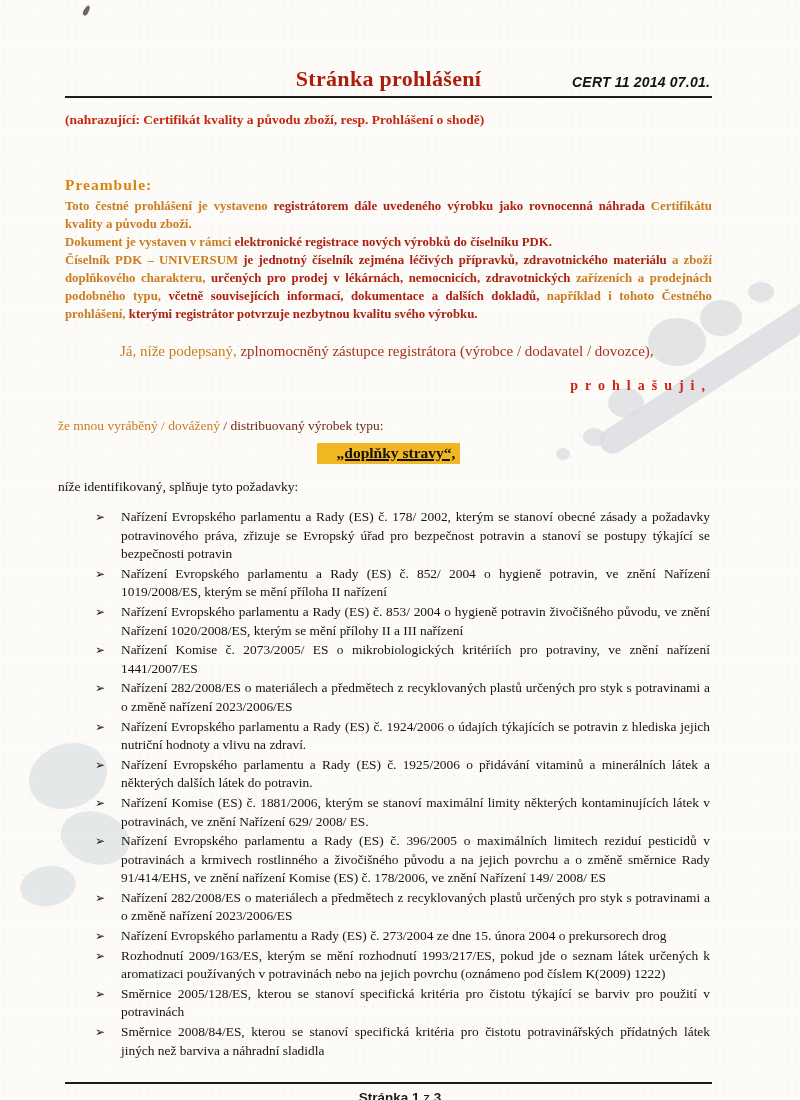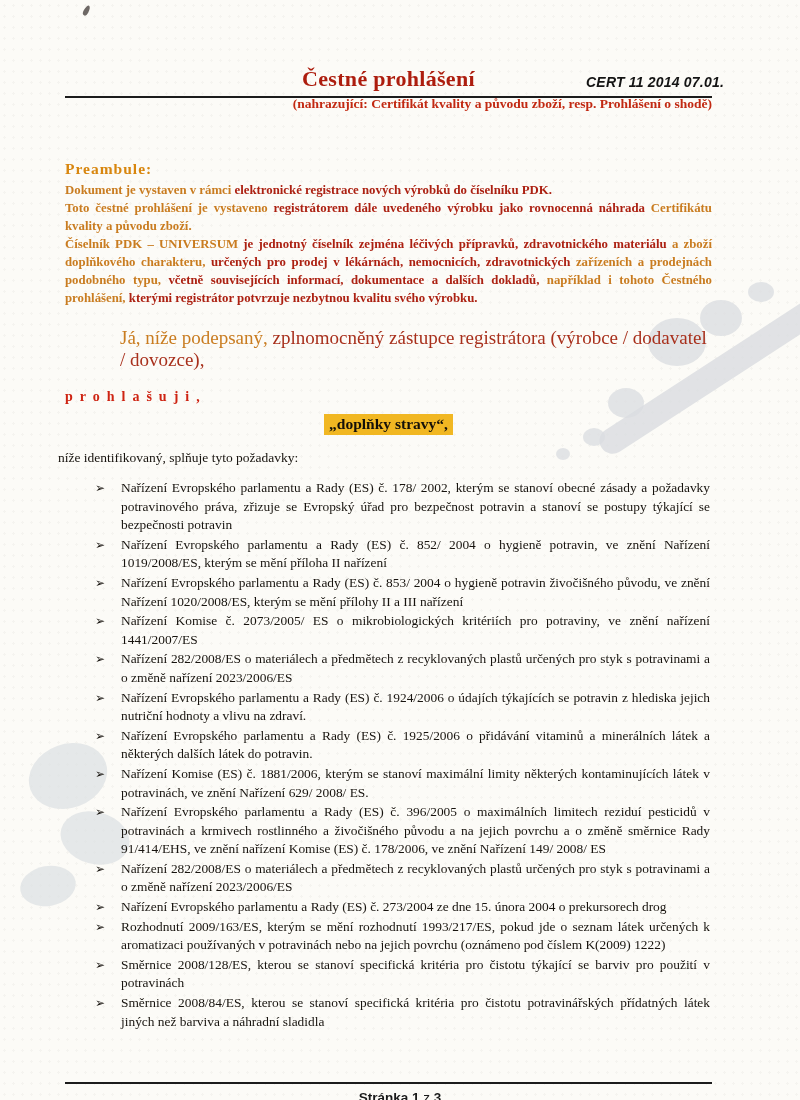--- a/index.html
+++ b/index.html
@@ -13,50 +13,50 @@
   }
   
   .wm{position:absolute; background:#d9dce0; border-radius:50%; opacity:.75;}
   .wm-bar{position:absolute; left:575px; top:345px; width:330px; height:26px;
     background:#d9dce0; border-radius:14px; transform:rotate(-33deg); opacity:.8;}
   .wm-left{position:absolute; background:#dcdfe2; border-radius:50%; opacity:.7;}
   .pen-mark{position:absolute; left:84px; top:5px; width:5px; height:11px;
     background:#4a4440; border-radius:50% 50% 50% 50%/60% 60% 40% 40%; transform:rotate(28deg); opacity:.8;}
   .content{position:relative; z-index:2;}
   
-  .doc-code{position:absolute; top:8px; right:76px;
+  .doc-code{position:absolute; top:8px; right:90px;
     font-family:"Liberation Sans", sans-serif; font-weight:700; font-style:italic;
     font-size:14px; color:#141414; letter-spacing:.2px;}
   .rule{position:absolute; left:65px; width:647px; height:2px; background:#1c1c1c;}
   .rule-top{top:30px;}
   .rule-bottom{top:1016px;}
   
   .title{margin:66px 88px 0 65px; text-align:center; font-size:22px; font-weight:700; color:#ad1d0e; letter-spacing:.3px;}
-  .subtitle{margin:4px 88px 0 65px; text-align:right; font-size:13.5px; font-weight:700; color:#c22912;}
+  .subtitle{margin:20px 88px 0 65px; text-align:left; font-size:13.5px; font-weight:700; color:#c22912;}
   
   .preamble{margin:30px 88px 0 65px;}
   .pre-head{font-size:15.5px; font-weight:700; color:#d8860e; letter-spacing:1px; margin-bottom:3px;margin-top:48px;}
   .pre-par{font-size:12.8px; line-height:18px; text-align:justify; font-weight:700;}
   .c-orange{color:#c97c20;}
   .c-red{color:#ac2112;}
   .c-dark{color:#6e2a18;}
   .b{font-weight:400;}
   
-  .intro-line{margin:20px 88px 8px 120px; font-size:19px; font-weight:400;}
+  .intro-line{margin:20px 88px 8px 120px; font-size:15px; font-weight:400;}
   .intro-line .c-orange{font-weight:400;}
   .intro-line .c-red{font-weight:400; color:#a8301c;}
-  .verb{margin:18px 88px 0 65px; text-align:left; font-size:14px; font-weight:700;
+  .verb{margin:18px 88px 0 65px; text-align:right; font-size:14px; font-weight:700;
     color:#ce2413; letter-spacing:7px;}
   .product-line{margin:24px 88px 0 58px; font-size:13.5px; font-weight:400;}
   .product-line .c-orange{font-weight:400;}
   .product-line .c-dark{font-weight:400;}
   .highlight-line{margin:9px 88px 0 65px; text-align:center;}
   .highlight{display:inline-block; background:#f1b722; color:#141009;
-    font-size:15.5px; font-weight:700; 
-    text-decoration-thickness:2px; padding:1px 5px 2px 5px;}
+    font-size:15.5px; font-weight:700; text-decoration:underline;
+    text-decoration-thickness:2px; padding:1px 5px 2px 20px;}
   .req-intro{margin:15px 88px 0 58px; font-size:13.5px; color:#17130e;}
   
   .reg-list{margin:13px 90px 0 95px;}
   .reg-item{position:relative; padding-left:26px; font-size:13.4px; line-height:18.6px;
     text-align:justify; margin-bottom:1px;}
   .bullet{position:absolute; left:0; top:0; font-family:"DejaVu Sans", sans-serif;
     font-size:12px; color:#17130e;}
   
   .footer{position:absolute; top:1024px; left:0; width:100%; text-align:center;
     font-family:"Liberation Sans", sans-serif; font-size:13.5px; color:#1a1a1a;}
@@ -79,51 +79,52 @@
   <div class="wm" style="left:748px; top:282px; width:26px; height:20px;"></div>
   <div class="wm-left" style="left:28px; top:744px; width:80px; height:64px; transform:rotate(-20deg);"></div>
   <div class="wm-left" style="left:60px; top:812px; width:70px; height:52px; transform:rotate(15deg);"></div>
   <div class="wm-left" style="left:20px; top:866px; width:56px; height:40px; transform:rotate(-10deg);"></div>
 
   <div class="content">
 
     <div class="doc-code">CERT 11 2014 07.01.</div>
     <div class="rule rule-top"></div>
 
-    <div class="title">Čestné prohlášení</div>
+    <div class="title">Stránka prohlášení</div>
     <div class="subtitle">(nahrazující: Certifikát kvality a původu zboží, resp. Prohlášení o shodě)</div>
 
     <div class="preamble">
       <div class="pre-head">Preambule:</div>
+      <div class="pre-par"><span class="c-orange">Toto čestné prohlášení je vystaveno </span><span class="c-red">registrátorem dále uvedeného výrobku jako rovnocenná náhrada </span><span class="c-orange">Certifikátu kvality a původu zboží.</span></div>
       <div class="pre-par"><span class="c-orange">Dokument je vystaven v rámci </span><span class="c-red">elektronické registrace nových výrobků do číselníku PDK.</span></div>
-      <div class="pre-par"><span class="c-orange">Toto čestné prohlášení je vystaveno </span><span class="c-red">registrátorem dále uvedeného výrobku jako rovnocenná náhrada </span><span class="c-orange">Certifikátu kvality a původu zboží.</span></div>
       <div class="pre-par"><span class="c-orange">Číselník PDK – UNIVERSUM </span><span class="c-red">je jednotný číselník zejména léčivých přípravků, zdravotnického materiálu </span><span class="c-orange">a zboží doplňkového charakteru, </span><span class="c-red">určených pro prodej v lékárnách, nemocnicích, zdravotnických </span><span class="c-orange">zařízeních a prodejnách podobného typu, </span><span class="c-red">včetně souvisejících informací, dokumentace a dalších dokladů, </span><span class="c-orange">například i tohoto Čestného prohlášení, </span><span class="c-red">kterými registrátor potvrzuje nezbytnou kvalitu svého výrobku.</span></div>
     </div>
 
     <div class="intro-line"><span class="c-orange">Já, níže podepsaný, </span><span class="c-red">zplnomocněný zástupce registrátora (výrobce / dodavatel / dovozce),</span></div>
     <div class="verb">prohlašuji,</div>
+    <div class="product-line"><span class="c-orange">že mnou vyráběný / dovážený </span><span class="c-dark"> / distribuovaný výrobek typu:</span></div>
     <div class="highlight-line">
       <span class="highlight">„doplňky stravy“,</span>
     </div>
     <div class="req-intro">níže identifikovaný, splňuje tyto požadavky:</div>
 
     <div class="reg-list">
         <div class="reg-item"><span class="bullet">➢</span><span class="b">Nařízení Evropského parlamentu a Rady (ES) č. 178/ 2002</span><span>, kterým se stanoví obecné zásady a požadavky potravinového práva, zřizuje se Evropský úřad pro bezpečnost potravin a stanoví se postupy týkající se bezpečnosti potravin</span></div>
         <div class="reg-item"><span class="bullet">➢</span><span class="b">Nařízení Evropského parlamentu a Rady (ES) č. 852/ 2004</span><span> o hygieně potravin, ve znění </span><span class="b">Nařízení 1019/2008/ES</span><span>, kterým se mění příloha II nařízení</span></div>
         <div class="reg-item"><span class="bullet">➢</span><span class="b">Nařízení Evropského parlamentu a Rady (ES) č. 853/ 2004</span><span> o hygieně potravin živočišného původu, ve znění </span><span class="b">Nařízení 1020/2008/ES</span><span>, kterým se mění přílohy II a III nařízení</span></div>
         <div class="reg-item"><span class="bullet">➢</span><span class="b">Nařízení Komise č. 2073/2005/ ES</span><span> o mikrobiologických kritériích pro potraviny, ve znění </span><span class="b">nařízení 1441/2007/ES</span></div>
         <div class="reg-item"><span class="bullet">➢</span><span>Nařízení </span><span class="b">282/2008/ES</span><span> o materiálech a předmětech z recyklovaných plastů určených pro styk s potravinami a o změně nařízení 2023/2006/ES</span></div>
         <div class="reg-item"><span class="bullet">➢</span><span class="b">Nařízení Evropského parlamentu a Rady (ES) č. 1924/2006</span><span>  o údajích týkajících se potravin z hlediska jejich nutriční hodnoty a vlivu na zdraví.</span></div>
         <div class="reg-item"><span class="bullet">➢</span><span class="b">Nařízení Evropského parlamentu a Rady (ES) č. 1925/2006</span><span>  o přidávání vitaminů a minerálních látek a některých dalších látek do potravin.</span></div>
         <div class="reg-item"><span class="bullet">➢</span><span class="b">Nařízení Komise (ES) č. 1881/2006</span><span>, kterým se stanoví maximální limity některých kontaminujících látek v potravinách, ve </span><span class="b">znění Nařízení 629/ 2008/ ES.</span></div>
         <div class="reg-item"><span class="bullet">➢</span><span class="b">Nařízení Evropského parlamentu a Rady (ES) č. 396/2005</span><span> o maximálních limitech reziduí pesticidů v potravinách a krmivech rostlinného a živočišného původu a na jejich povrchu a o změně směrnice Rady 91/414/EHS, ve znění nařízení Komise (ES) č. 178/2006, </span><span class="b">ve znění Nařízení 149/ 2008/ ES</span></div>
         <div class="reg-item"><span class="bullet">➢</span><span class="b">Nařízení 282/2008/ES</span><span> o materiálech a předmětech z recyklovaných plastů určených pro styk s potravinami a o změně nařízení 2023/2006/ES</span></div>
         <div class="reg-item"><span class="bullet">➢</span><span class="b">Nařízení Evropského parlamentu a Rady (ES) č. 273/2004</span><span> ze dne 15. února 2004 o prekursorech drog</span></div>
         <div class="reg-item"><span class="bullet">➢</span><span class="b">Rozhodnutí 2009/163/ES</span><span>, kterým se mění rozhodnutí 1993/217/ES, pokud jde o seznam látek určených k aromatizaci používaných v potravinách nebo na jejich povrchu (oznámeno pod číslem K(2009) 1222)</span></div>
-        <div class="reg-item"><span class="bullet">➢</span><span class="b">Směrnice 2008/128/ES</span><span>, kterou se stanoví specifická kritéria pro čistotu týkající se barviv pro použití v potravinách</span></div>
+        <div class="reg-item"><span class="bullet">➢</span><span class="b">Směrnice 2005/128/ES</span><span>, kterou se stanoví specifická kritéria pro čistotu týkající se barviv pro použití v potravinách</span></div>
         <div class="reg-item"><span class="bullet">➢</span><span class="b">Směrnice 2008/84/ES</span><span>, kterou se stanoví specifická kritéria pro čistotu potravinářských přídatných látek jiných než barviva a náhradní sladidla</span></div>
       </div>
 
     <div class="rule rule-bottom"></div>
     <div class="footer">
       <span class="w">Stránka</span>
       <span class="n">1</span>
       <span class="s">z</span>
       <span class="n">3</span>
     </div>

